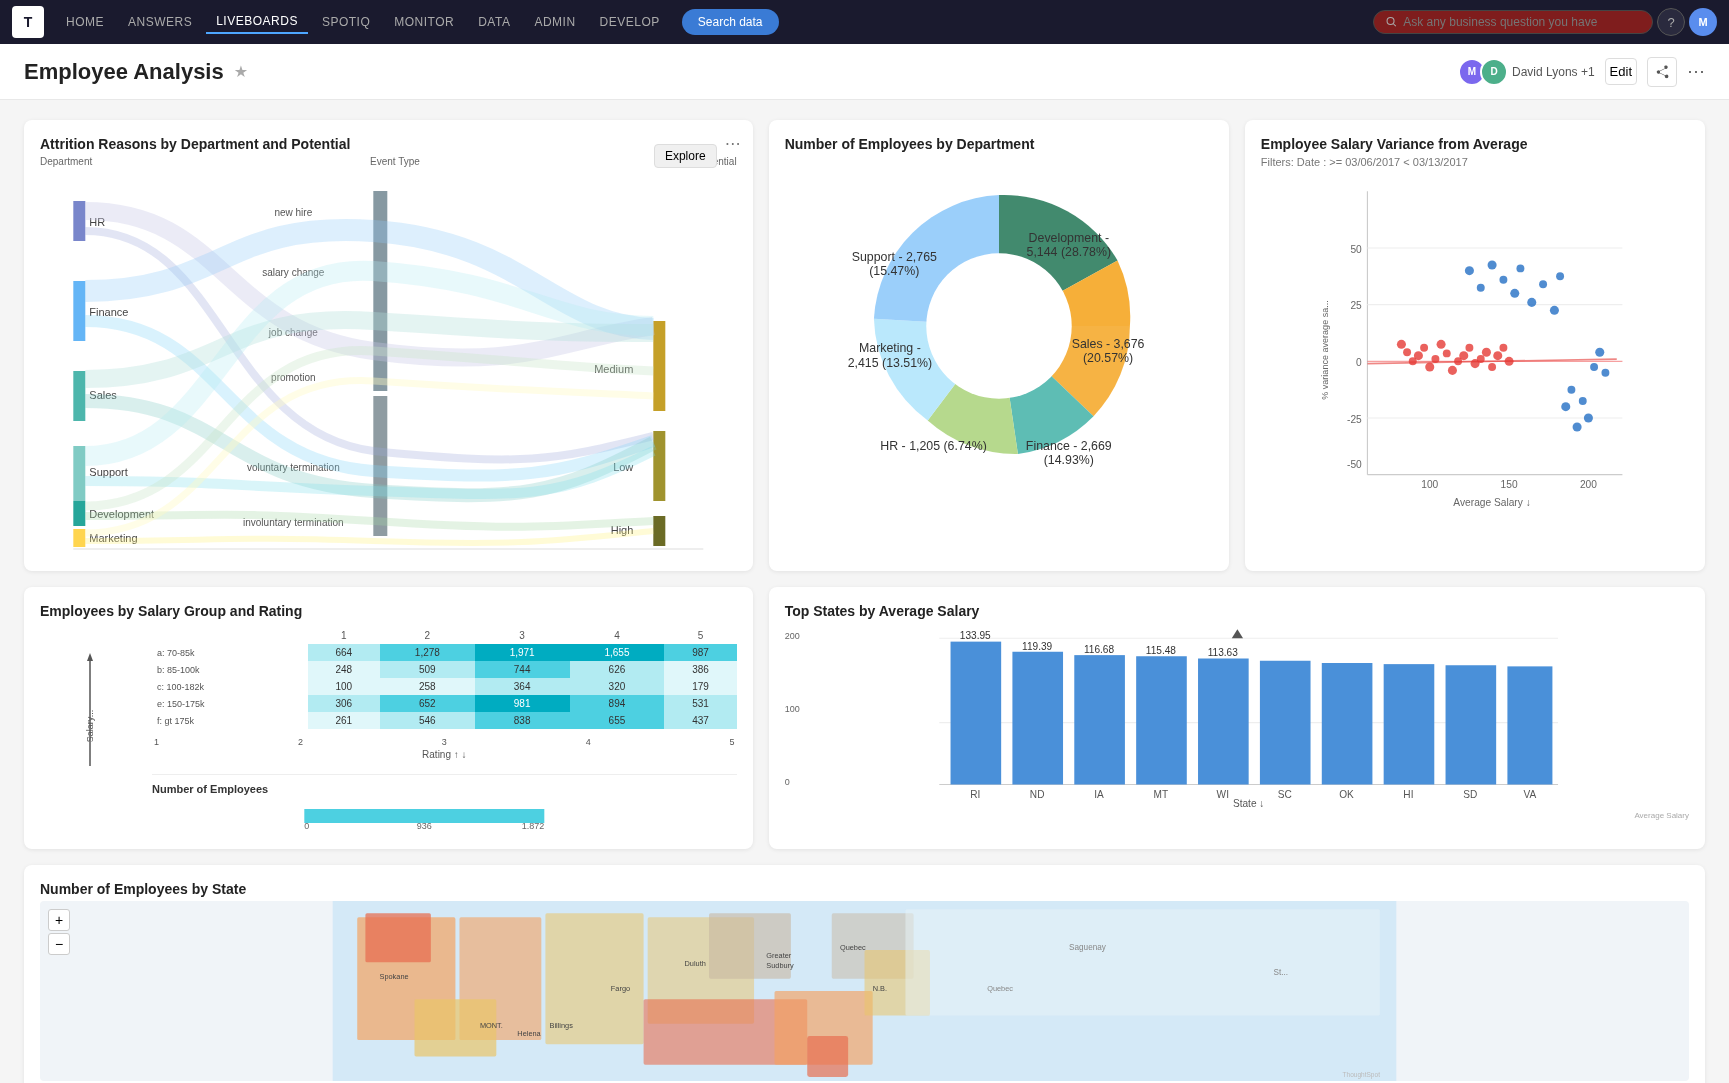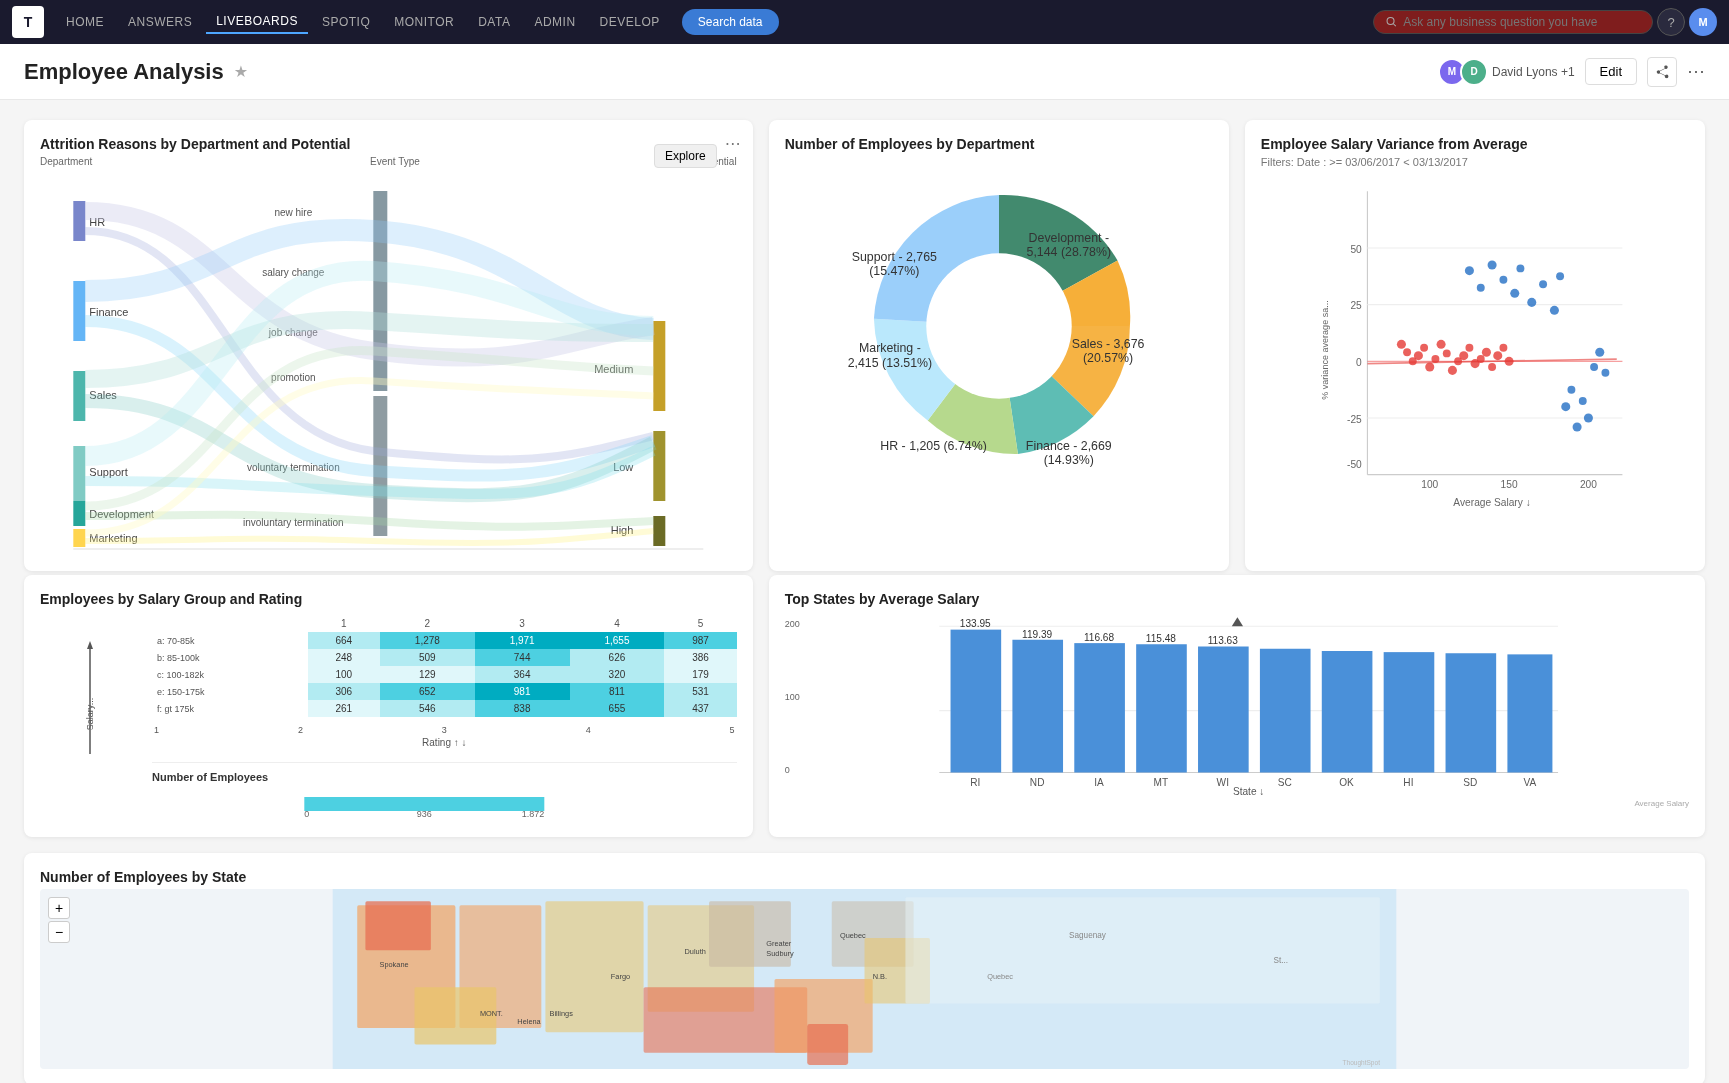--- a/index.html
+++ b/index.html
@@ -106,21 +106,21 @@
       color: #fff;
       display: flex; align-items: center; justify-content: center;
       font-size: 10px; font-weight: 700;
       border: 2px solid #fff;
     }
     .collab-label { font-size: 12px; color: #555; margin-left: 4px; }
     .edit-btn {
       background: #fff;
       border: 1px solid #ddd;
       border-radius: 4px;
-      padding: 5px 14px;
+      padding: 5px 4px;
       font-size: 13px;
       cursor: pointer;
     }
     .share-btn {
       background: #fff;
       border: 1px solid #ddd;
       border-radius: 4px;
       width: 30px; height: 30px;
       display: flex; align-items: center; justify-content: center;
       cursor: pointer;
@@ -134,21 +134,21 @@
     }
 
     
     .main-content {
       padding: 20px 24px;
     }
     .charts-row1 {
       display: grid;
       grid-template-columns: 1.9fr 1.2fr 1.2fr;
       gap: 16px;
-      margin-bottom: 4px;
+      margin-bottom: 16px;
     }
     .chart-card {
       background: #fff;
       border-radius: 8px;
       padding: 16px;
       box-shadow: 0 1px 4px rgba(0,0,0,0.08);
       position: relative;
       overflow: hidden;
     }
     .chart-title {
@@ -503,31 +503,31 @@
               <td style="font-size:9px;color:#555;text-align:left;white-space:nowrap;">b: 85-100k</td>
               <td class="cell-light">248</td>
               <td class="cell-teal">509</td>
               <td class="cell-teal-mid">744</td>
               <td class="cell-teal">626</td>
               <td class="cell-light">386</td>
             </tr>
             <tr>
               <td style="font-size:9px;color:#555;text-align:left;white-space:nowrap;">c: 100-182k</td>
               <td class="cell-light">100</td>
-              <td class="cell-light">129</td>
+              <td class="cell-light">258</td>
               <td class="cell-teal">364</td>
               <td class="cell-teal">320</td>
               <td class="cell-light">179</td>
             </tr>
             <tr>
               <td style="font-size:9px;color:#555;text-align:left;white-space:nowrap;">e: 150-175k</td>
               <td class="cell-teal">306</td>
               <td class="cell-teal-mid">652</td>
               <td class="cell-teal-dark" style="color:#fff;">981</td>
-              <td class="cell-teal-mid">811</td>
+              <td class="cell-teal-mid">894</td>
               <td class="cell-teal">531</td>
             </tr>
             <tr>
               <td style="font-size:9px;color:#555;text-align:left;white-space:nowrap;">f: gt 175k</td>
               <td class="cell-light">261</td>
               <td class="cell-teal">546</td>
               <td class="cell-teal-mid">838</td>
               <td class="cell-teal-mid">655</td>
               <td class="cell-teal">437</td>
             </tr>

